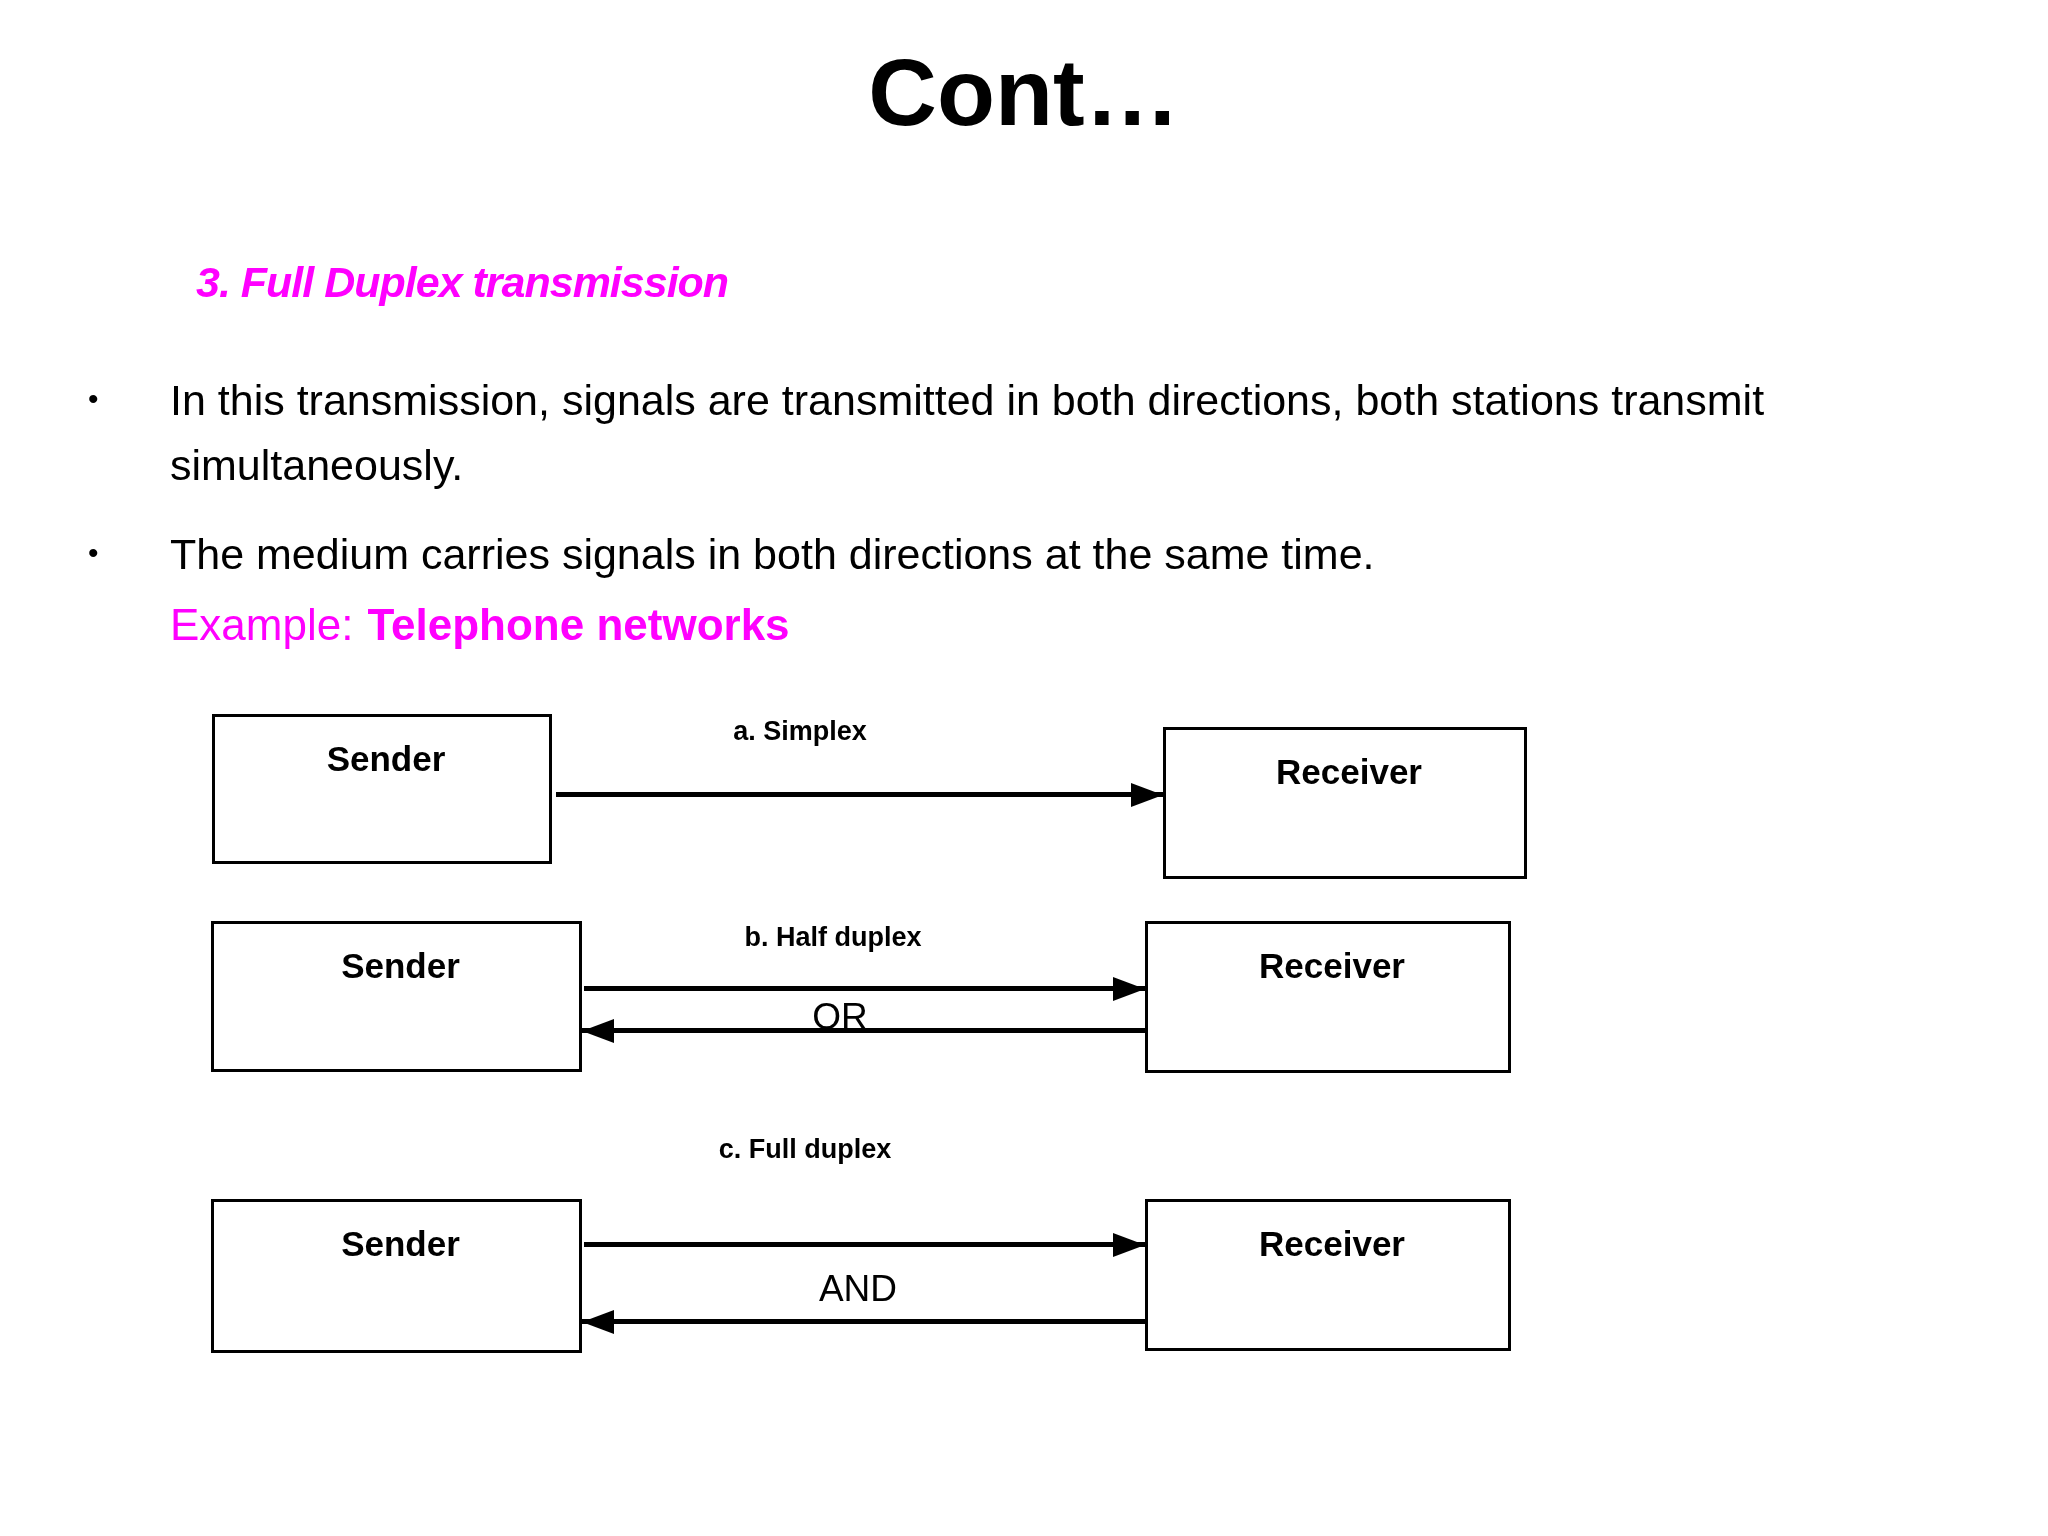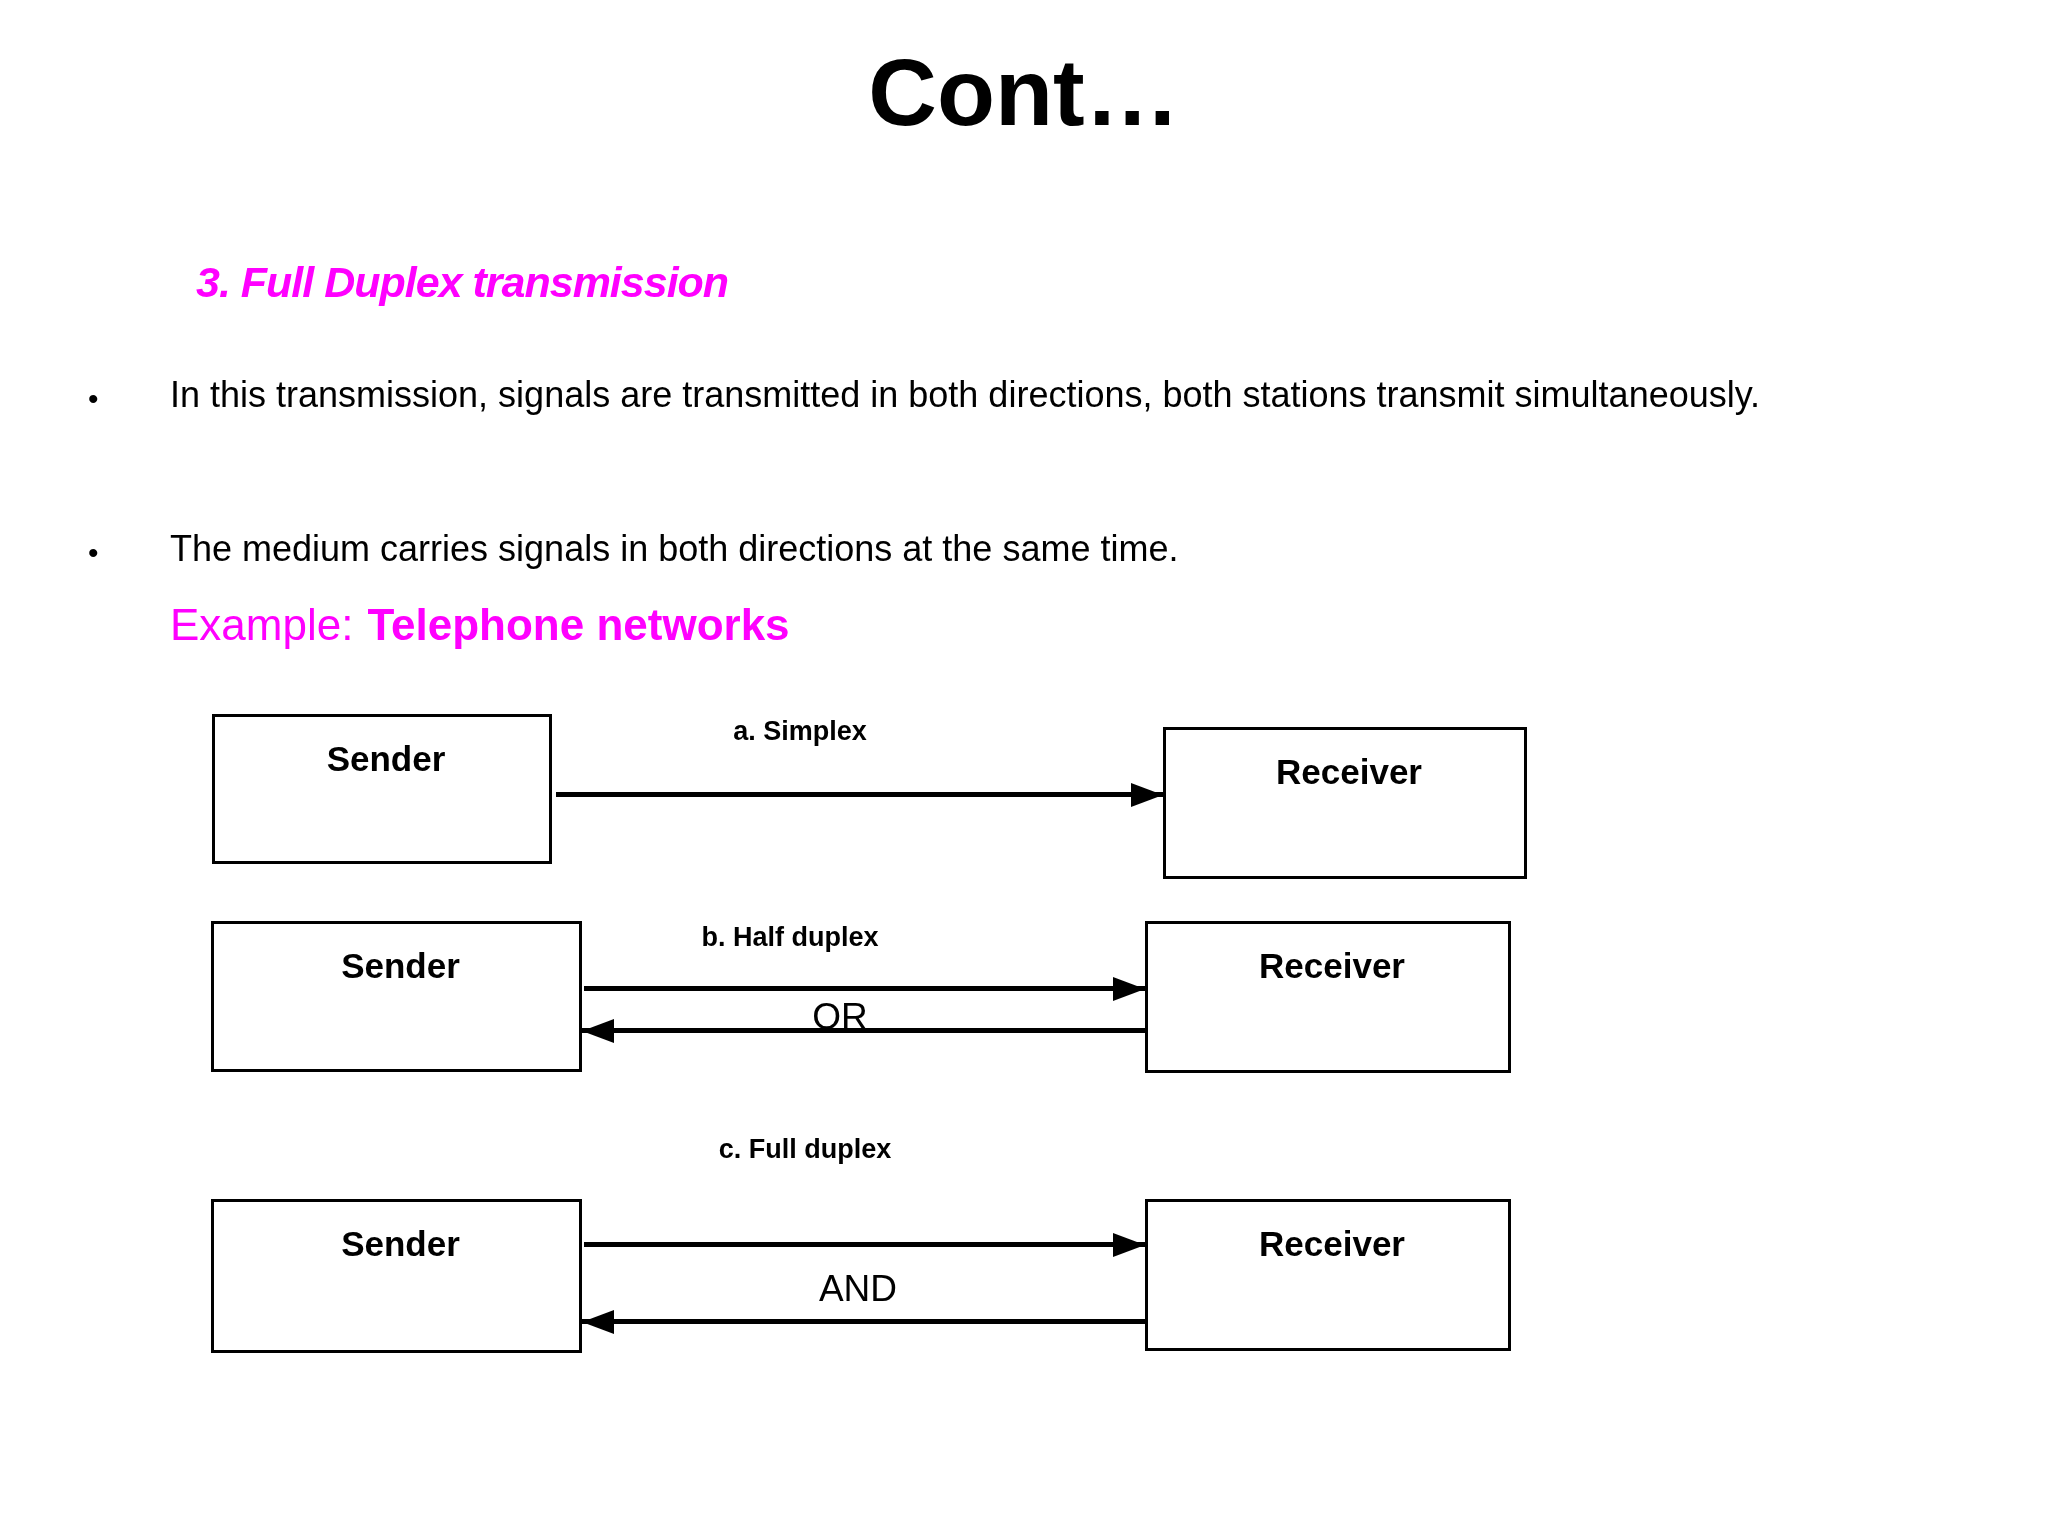--- a/index.html
+++ b/index.html
@@ -25,21 +25,21 @@
   }
   .bullet{
     position:absolute;left:88px;display:flex;align-items:flex-start;
   }
   .bullet .dot{
     width:82px;flex:0 0 82px;
     font-size:30px;line-height:1;padding-top:16px;
   }
   .bullet .btext{
     width:1680px;
-    font-size:36px;line-height:1.5;
+    font-size:43px;line-height:1.5;
   }
   .b1{top:368px;}
   .b2{top:522px;}
   .example{
     position:absolute;left:170px;top:600px;
     font-size:44px;color:var(--accent,#FF00FF);
     white-space:nowrap;
   }
   .example .ex-value{font-weight:bold;margin-left:14px;}
 
@@ -106,21 +106,21 @@
     </div>
 
     <div class="dbox" style="left:1163px;top:727px;width:364px;height:152px;">
       <span class="dbox-label">Receiver</span>
     </div>
 
     <div class="arrow" style="left:556px;top:792px;width:607px;">
       <span class="head right"></span>
     </div>
 
-    <div class="dg-label" style="left:620px;top:922px;">b. Half duplex</div>
+    <div class="dg-label" style="left:663px;top:922px;">b. Half duplex</div>
 
     <div class="dbox" style="left:211px;top:921px;width:371px;height:151px;">
       <span class="dbox-label">Sender</span>
     </div>
 
     <div class="dbox" style="left:1145px;top:921px;width:366px;height:152px;">
       <span class="dbox-label">Receiver</span>
     </div>
 
     <div class="arrow" style="left:584px;top:986px;width:561px;">

